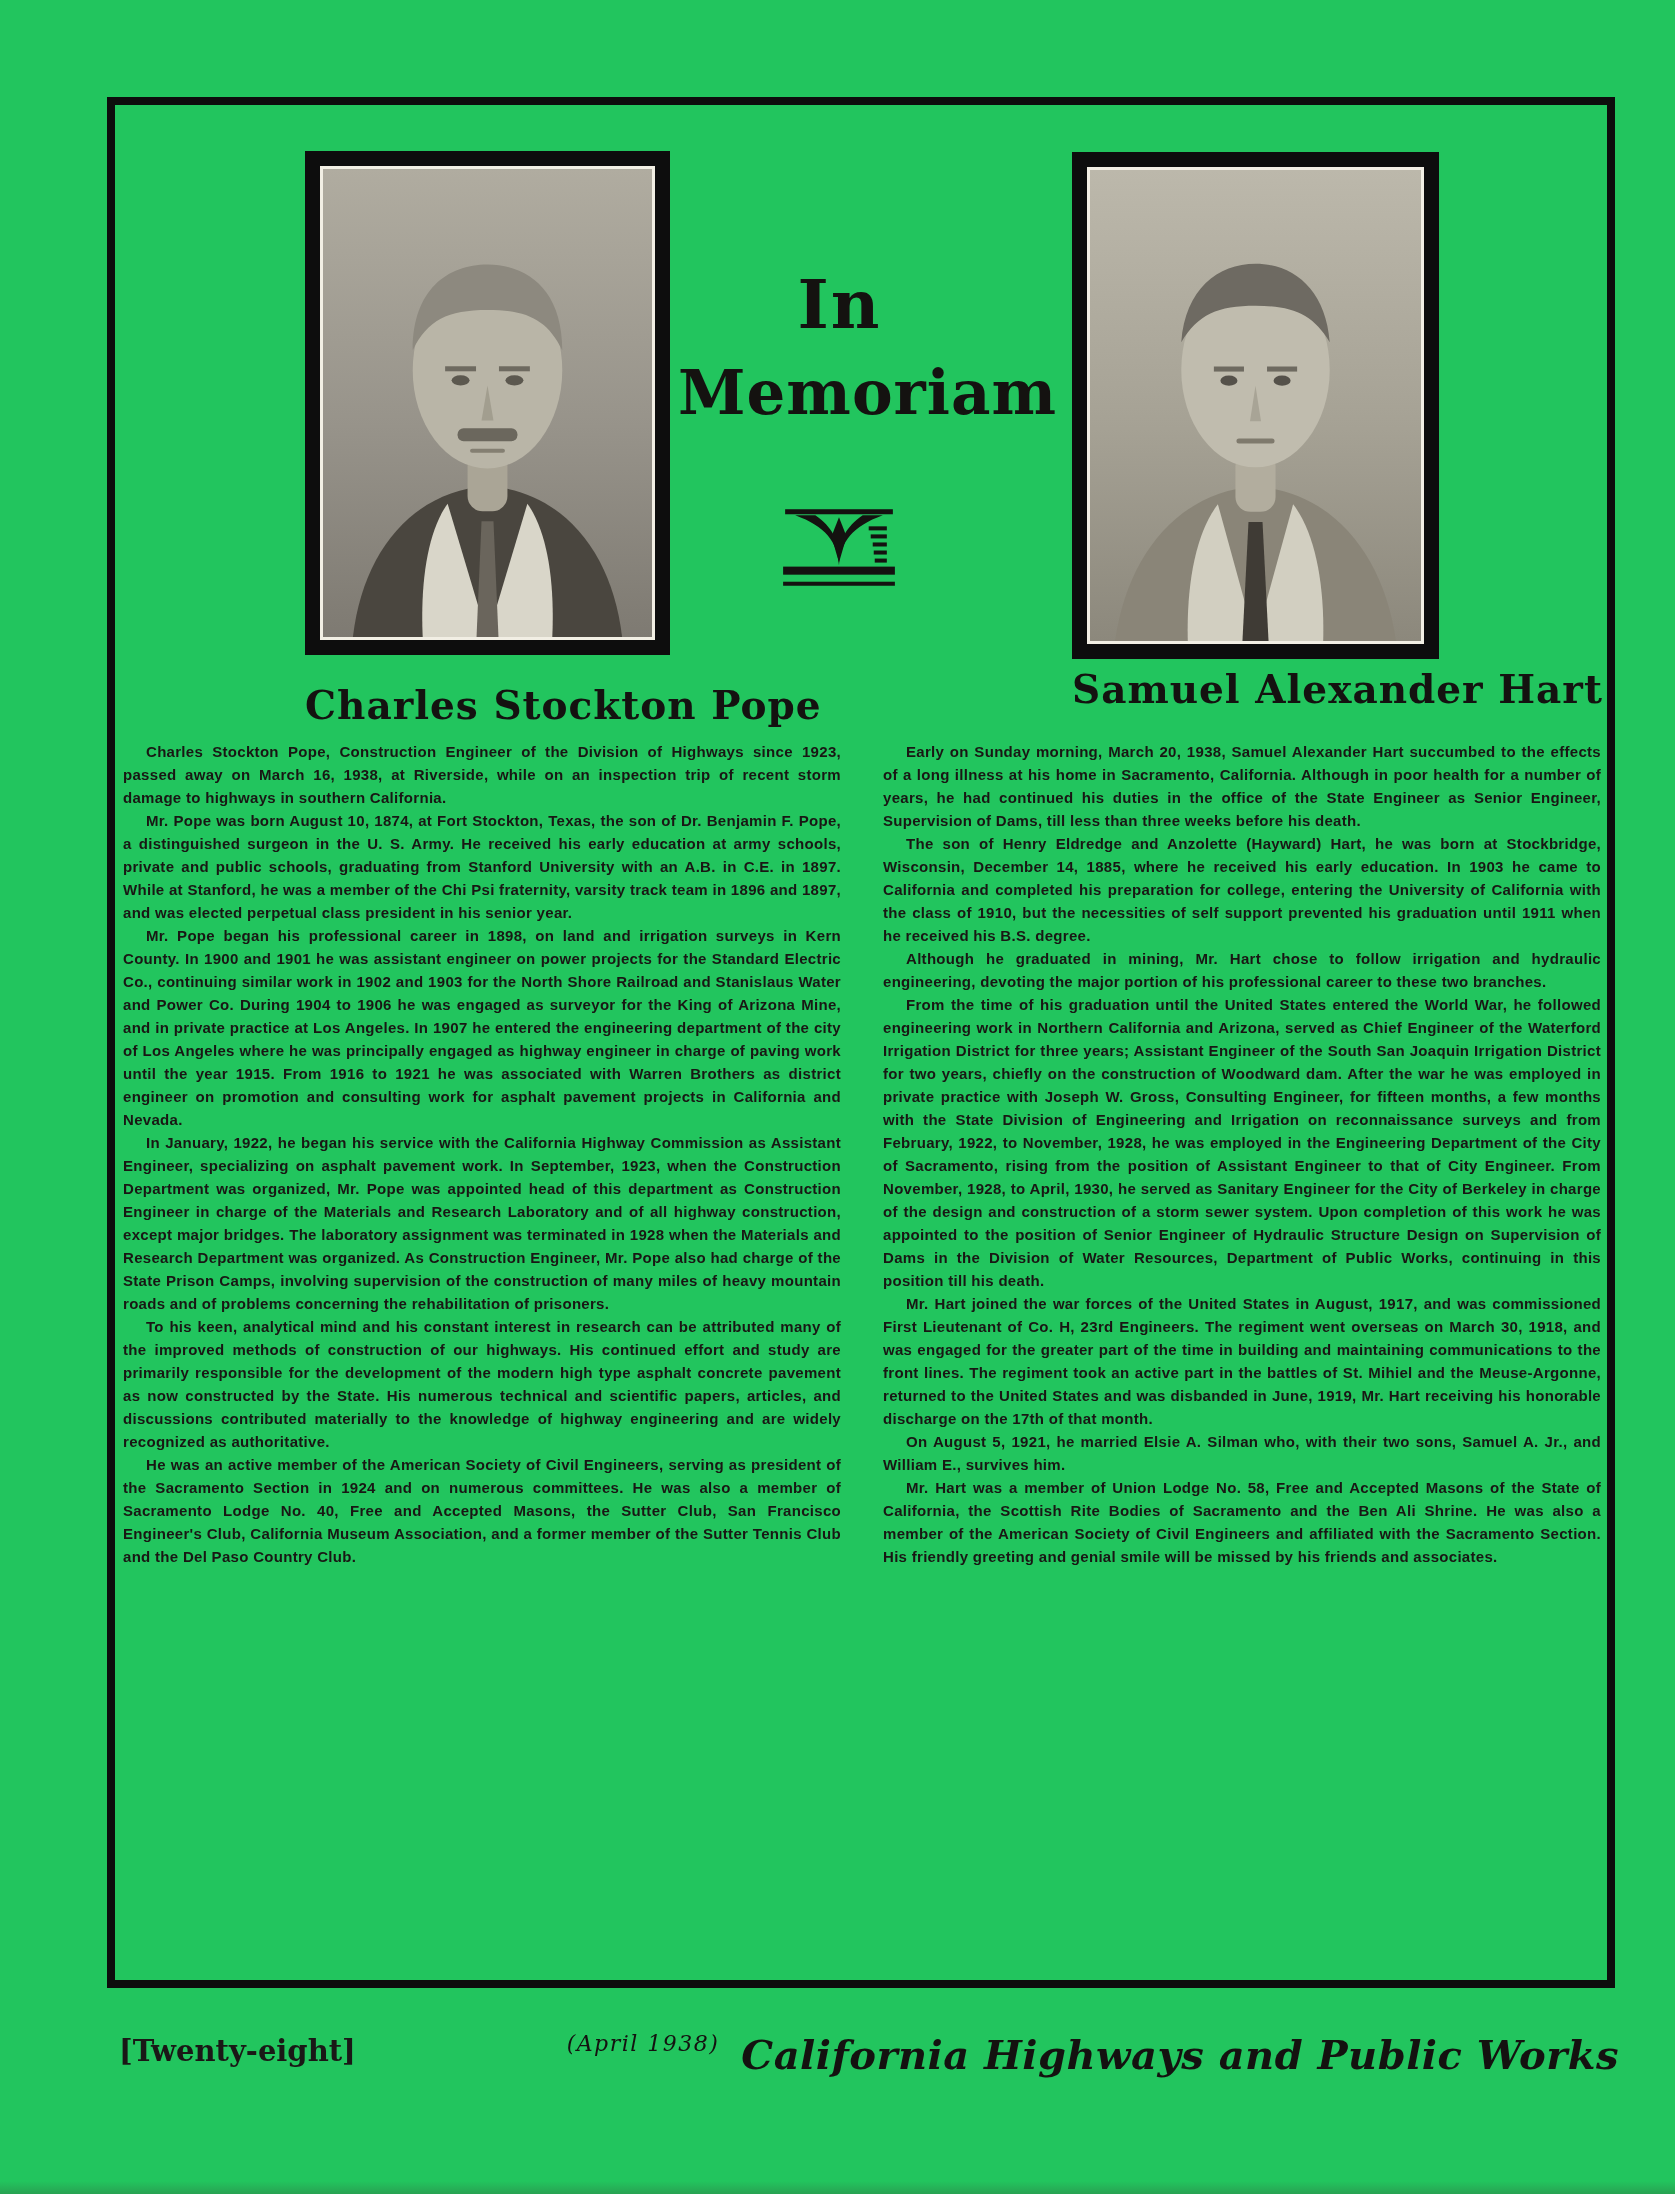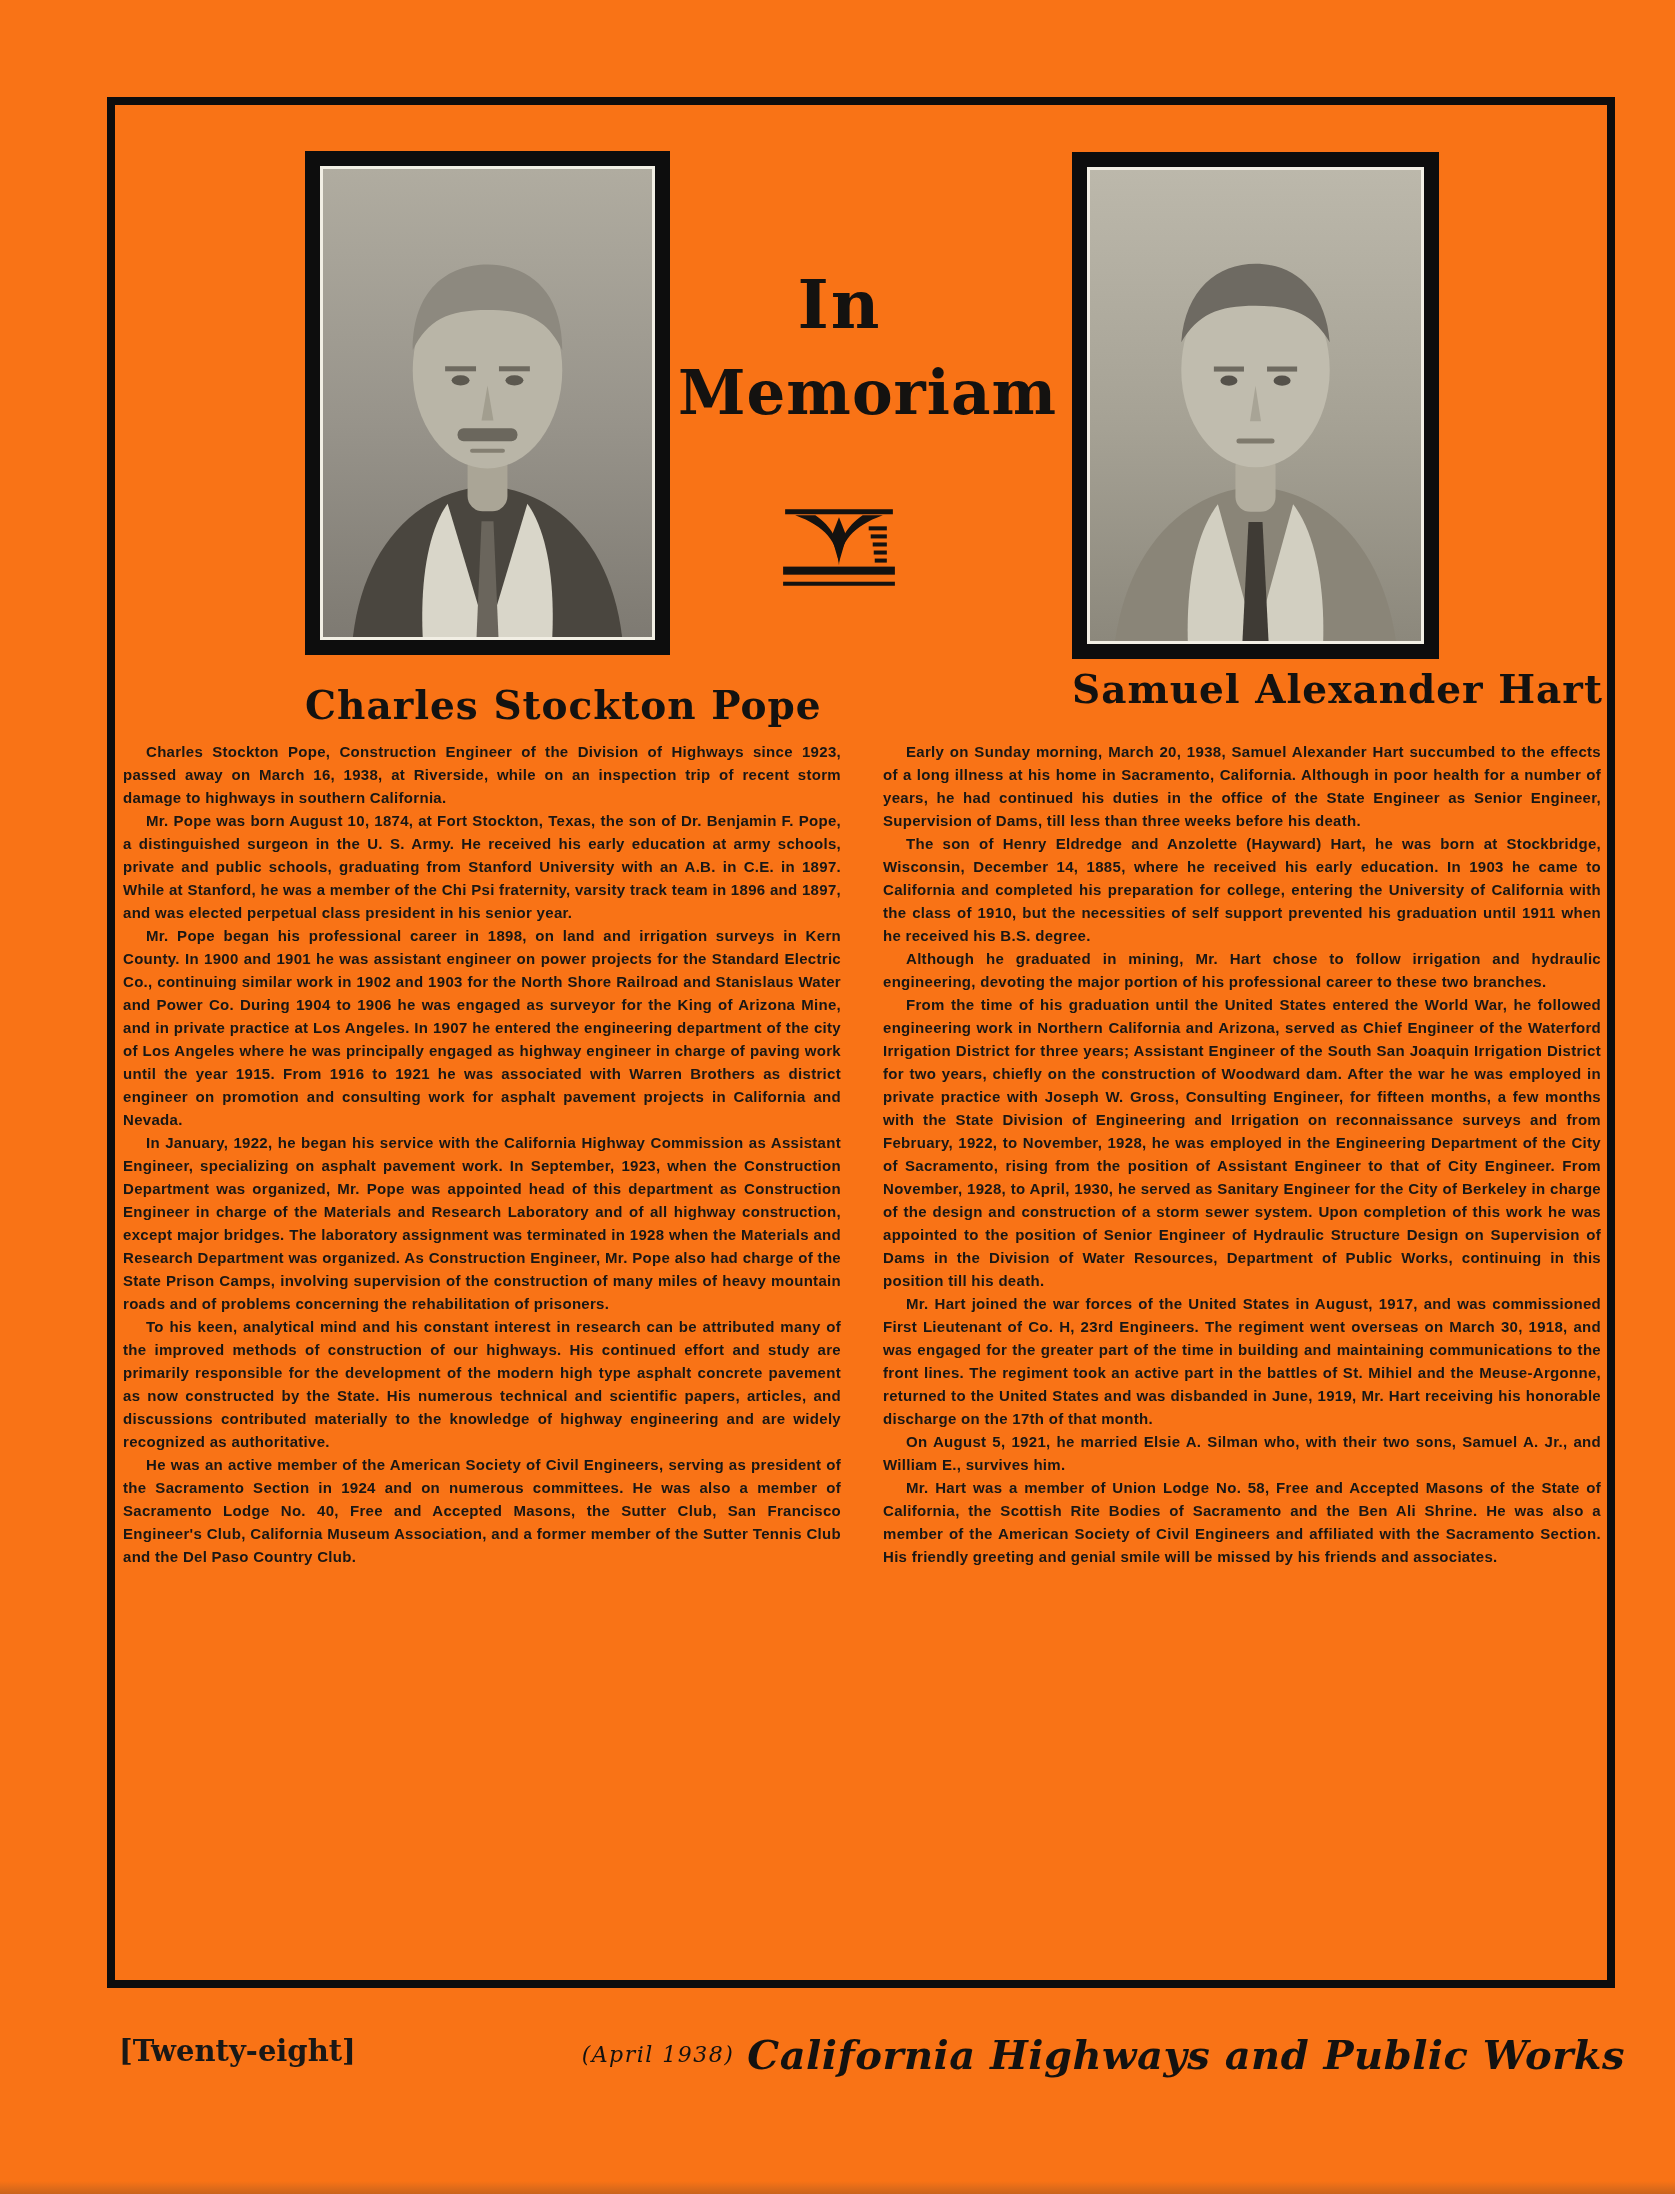--- a/index.html
+++ b/index.html
@@ -1,19 +1,19 @@
 <!DOCTYPE html>
 <html style="font-size:8px"><head>
 <meta charset="utf-8">
 <style>
   html,body{margin:0;padding:0;background:#d9d5c9;}
   .page{
     position:relative;
     width:1675px;height:2194px;
-    background:#f97316;
+    background:#22c55e;
     font-family:"Liberation Sans", sans-serif;
     color:#1a1816;
     overflow:hidden;
   }
   .page::after{
     content:"";position:absolute;left:0;right:0;bottom:0;height:13px;
     background:linear-gradient(to bottom, rgba(0,0,0,0), rgba(60,55,45,.25));
     pointer-events:none;
   }
   .frame{
@@ -57,22 +57,22 @@
   }
   .column.left{left:123px;}
   .column.right{left:883px;}
   .column p{margin:0;text-indent:23px;}
   
   .footer-pagenum{
     position:absolute;left:119px;top:2034px;
     font-family:"DejaVu Serif", serif;font-weight:bold;font-size:29px;color:#1a1816;text-align:right;
   }
   .footer-right{
-    position:absolute;right:50px;top:2031px;
-    display:flex;align-items:center;gap:13px;white-space:nowrap;
+    position:absolute;right:56px;top:2031px;
+    display:flex;align-items:flex-start;gap:22px;white-space:nowrap;
     font-family:"DejaVu Serif", serif;color:#141210;
   }
   .footer-issue{font-style:italic;font-size:22px;letter-spacing:1.5px;}
   .footer-pub{font-style:italic;font-weight:bold;font-size:40px;letter-spacing:0.5px;}
 </style>
 </head>
 <body>
 
 <div class="page">
 

